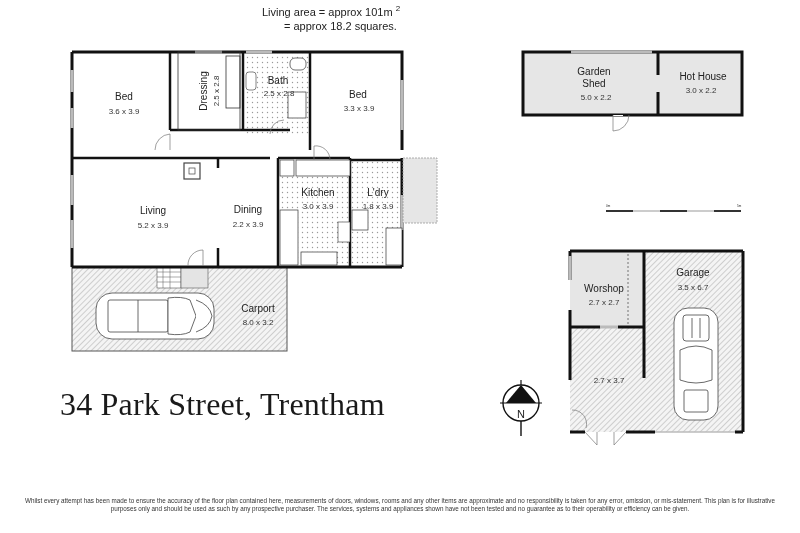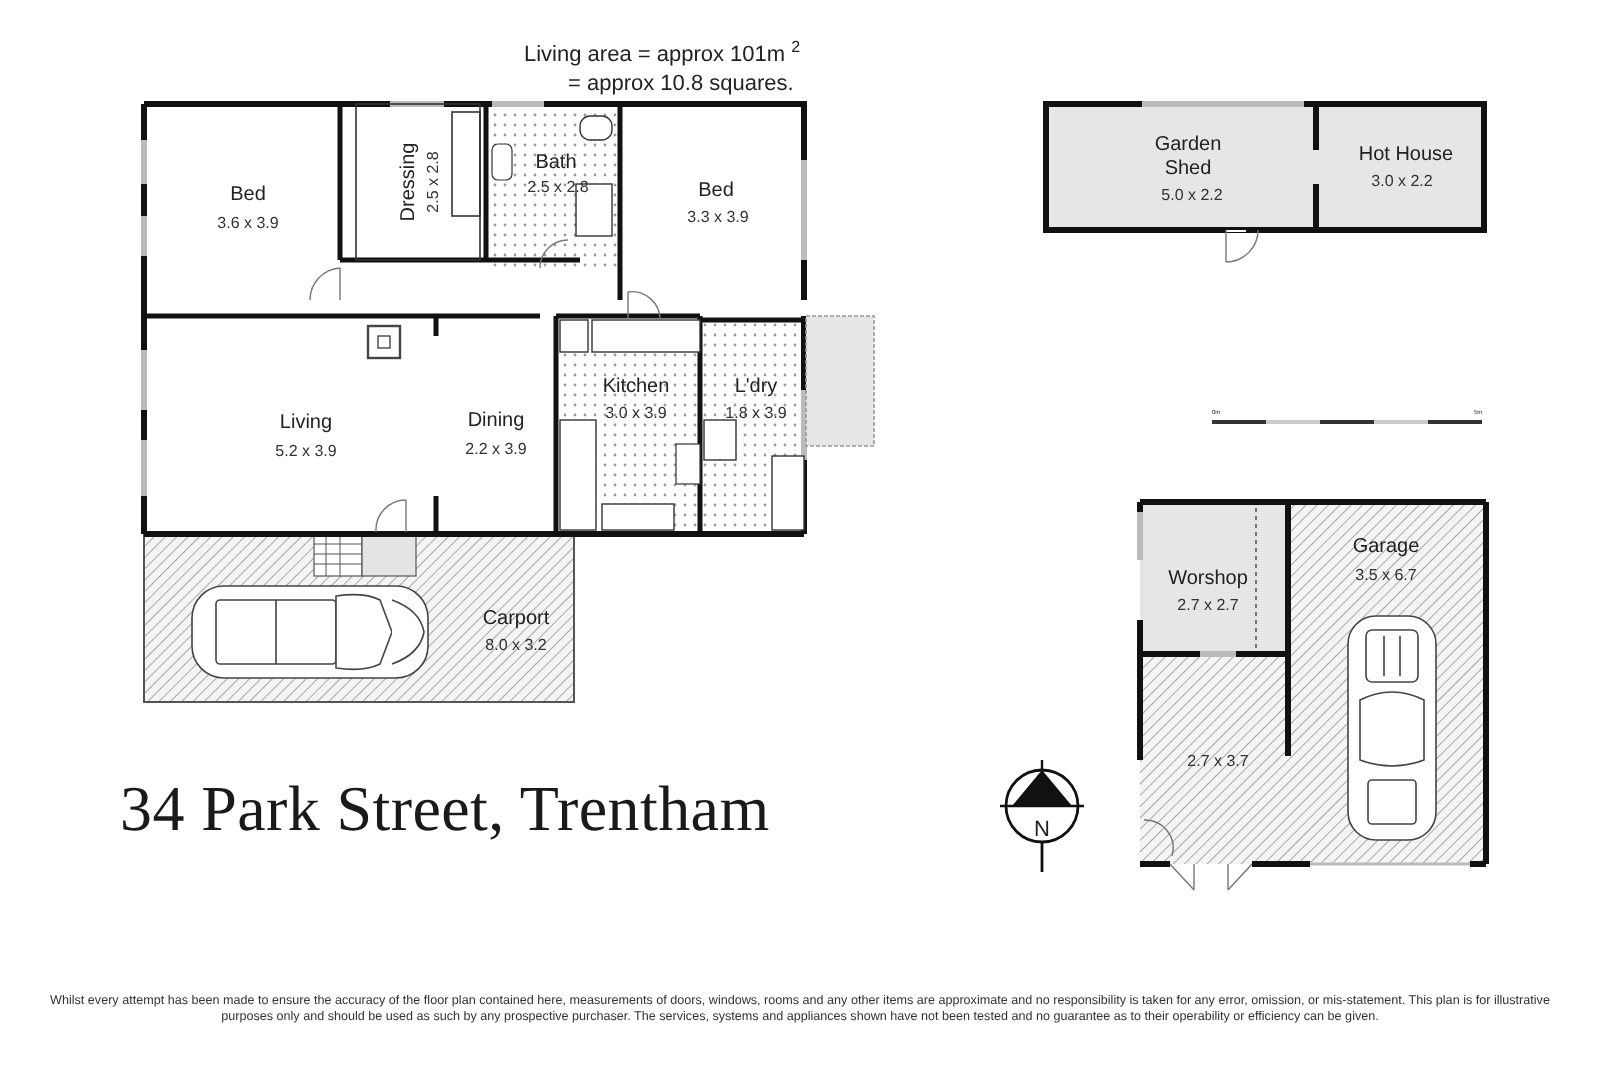--- a/index.html
+++ b/index.html
@@ -1,32 +1,32 @@
 <!DOCTYPE html>
 <html><head>
 <meta charset="utf-8">
 <style>
   html, body { margin: 0; padding: 0; background: #ffffff; }
   body { width: 800px; height: 533px; position: relative; overflow: hidden; font-family: "Liberation Sans", sans-serif; color: #222; }
   svg { position: absolute; left: 0; top: 0; }
   .lbl { font-family: "Liberation Sans", sans-serif; fill: #222; }
   .room-name { font-size: 10px; }
   .room-dim { font-size: 8px; fill: #333; }
-  .area-note { position: absolute; left: 262px; top: 17px; font-size: 11px; line-height: 14px; color: #222; }
+  .area-note { position: absolute; left: 262px; top: 2px; font-size: 11px; line-height: 14px; color: #222; }
   .area-note div { white-space: nowrap; }
   .area-note .l2 { padding-left: 22px; }
   .title { position: absolute; left: 60px; top: 386px; font-family: "Liberation Serif", serif; font-size: 32px; color: #1a1a1a; letter-spacing: 0.2px; white-space: nowrap; }
   .disclaimer { position: absolute; left: 20px; top: 497px; width: 760px; font-size: 6.3px; line-height: 8px; color: #333; text-align: center; }
 </style>
 </head>
 <body>
 
 <div class="area-note">
   <div><span>Living area = approx 101m</span> <sup style="font-size:8px">2</sup></div>
-  <div class="l2">= approx 10.8 squares.</div>
+  <div class="l2">= approx 18.2 squares.</div>
 </div>
 
 <svg width="800" height="533" viewBox="0 0 800 533">
   <defs>
     <pattern id="hatch" patternUnits="userSpaceOnUse" width="4" height="4" patternTransform="rotate(45)">
       <rect width="4" height="4" fill="#f4f4f4"></rect>
       <line x1="0" y1="0" x2="0" y2="4" stroke="#a8a8a8" stroke-width="1"></line>
     </pattern>
     <pattern id="dots" patternUnits="userSpaceOnUse" width="5" height="5">
       <rect width="5" height="5" fill="#ffffff"></rect>

